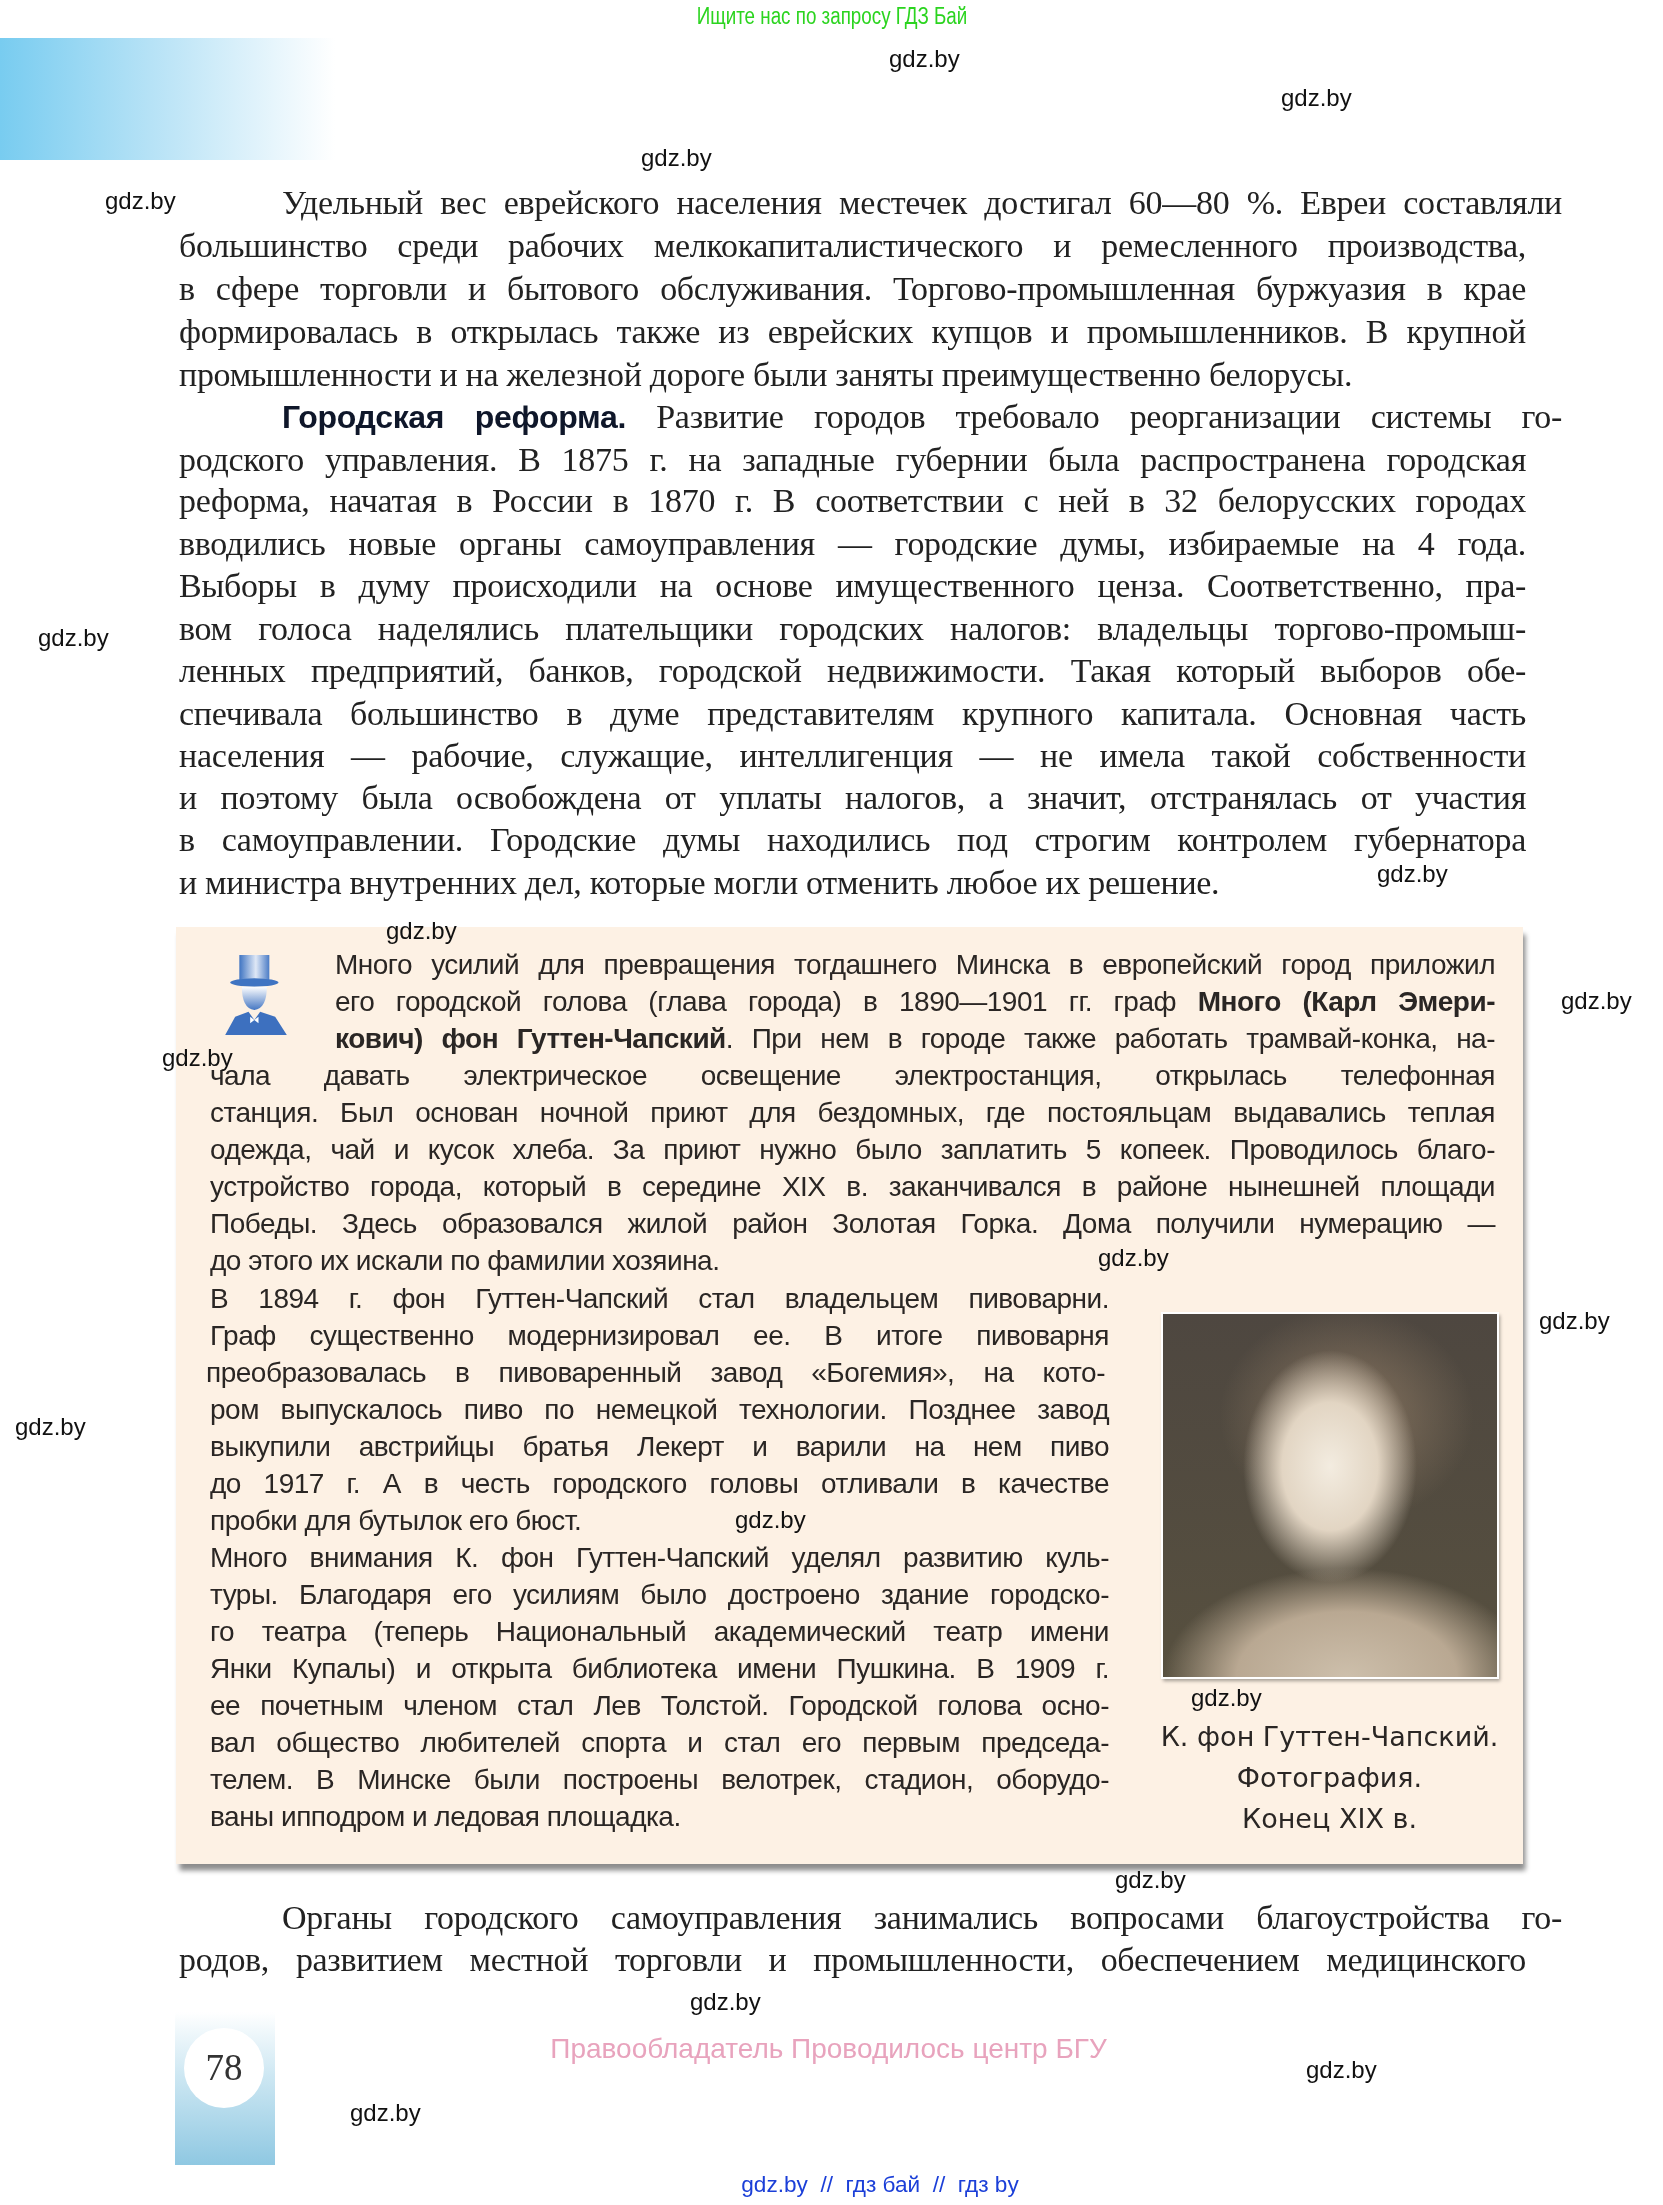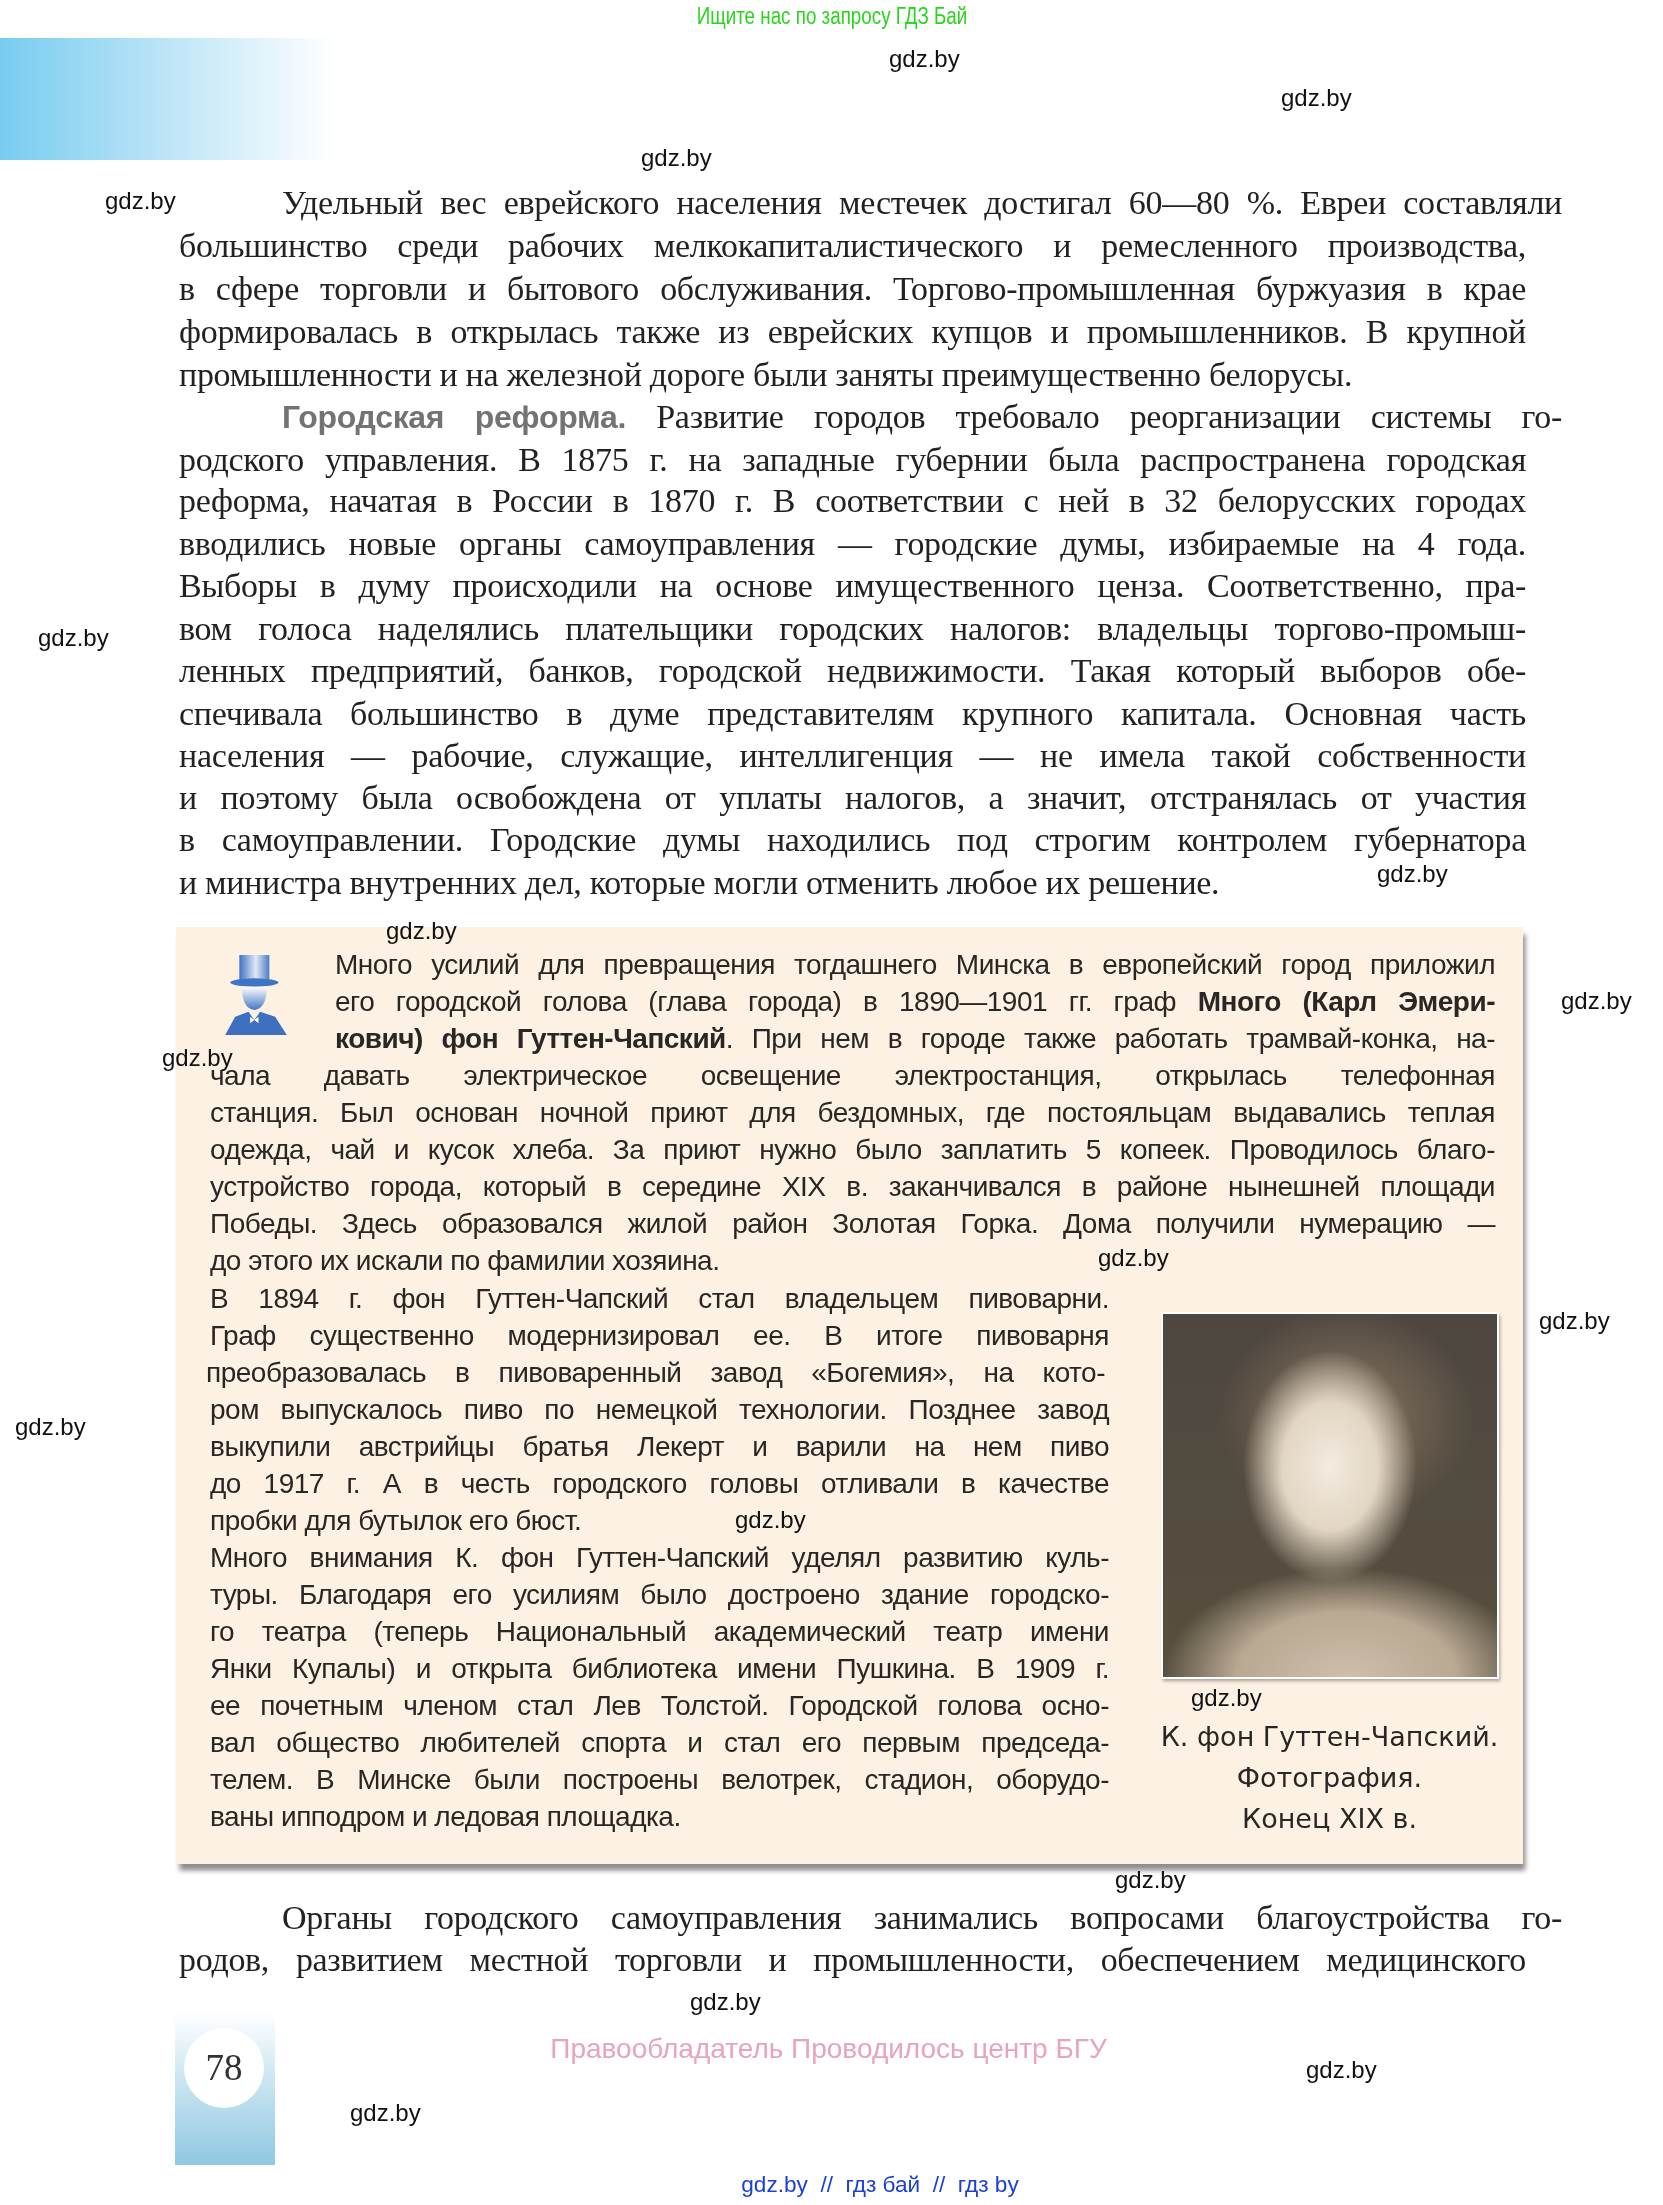--- a/index.html
+++ b/index.html
@@ -5,21 +5,21 @@
   html, body { margin:0; padding:0; }
   body { width:1664px; height:2205px; position:relative; background:#ffffff; overflow:hidden; }
   .abs { position:absolute; }
   .wm { position:absolute; font-family:"Liberation Sans", sans-serif; font-size:24px; color:#111; white-space:nowrap; line-height:1; }
   .topnote { position:absolute; left:0; width:1664px; top:3.4px; text-align:center; font-family:"Liberation Sans", sans-serif; font-size:23.5px; color:#2bd41f; transform:scaleX(0.8); }
   .blue-band { position:absolute; left:0; top:38px; width:335px; height:122px; background:linear-gradient(to right,#78ccf0 0%,#b6e2f6 45%,#ffffff 100%); }
   .serif { font-family:"Liberation Serif", serif; color:#222; }
   .mline { position:absolute; left:179px; width:1347px; font-size:34px; line-height:42px; white-space:nowrap; text-align:justify; text-align-last:justify; letter-spacing:-0.3px; }
   .mline.indent { left:246px; width:1280px;margin-left:36px; }
   .mline.last { text-align-last:left; }
-  .heading { color:#737373; font-family:"Liberation Sans", sans-serif; font-weight:bold; font-size:32px; }
+  .heading { color:#0f172a; font-family:"Liberation Sans", sans-serif; font-weight:bold; font-size:32px; }
   .box { position:absolute; left:176px; top:927px; width:1347px; height:937px; background:#fdf1e4; box-shadow:3.4px 6.7px 5px rgba(0,0,0,0.45); }
   .bline { position:absolute; font-family:"Liberation Sans", sans-serif; font-size:28px; line-height:37px; color:#2a2624; white-space:nowrap; text-align:justify; text-align-last:justify; letter-spacing:-0.5px; }
   .bline.last { text-align-last:left; }
   .bline b { font-weight:bold; }
   .photo { position:absolute; left:1161px; top:1312px; width:334px; height:363px; border:2.5px solid #fff; box-shadow:1.7px 2.5px 3.4px rgba(0,0,0,0.35);
     background:
       radial-gradient(ellipse 26% 32% at 50% 42%, #f3ece0 0%, #e2d5c3 55%, rgba(226,213,195,0) 100%),
       radial-gradient(ellipse 55% 30% at 55% 100%, #cdbfab 0%, #b9a892 60%, rgba(185,168,146,0) 100%),
       radial-gradient(ellipse 38% 30% at 55% 28%, #8a7762 0%, rgba(138,119,98,0) 100%),
       linear-gradient(#4e4740,#57503f); }

